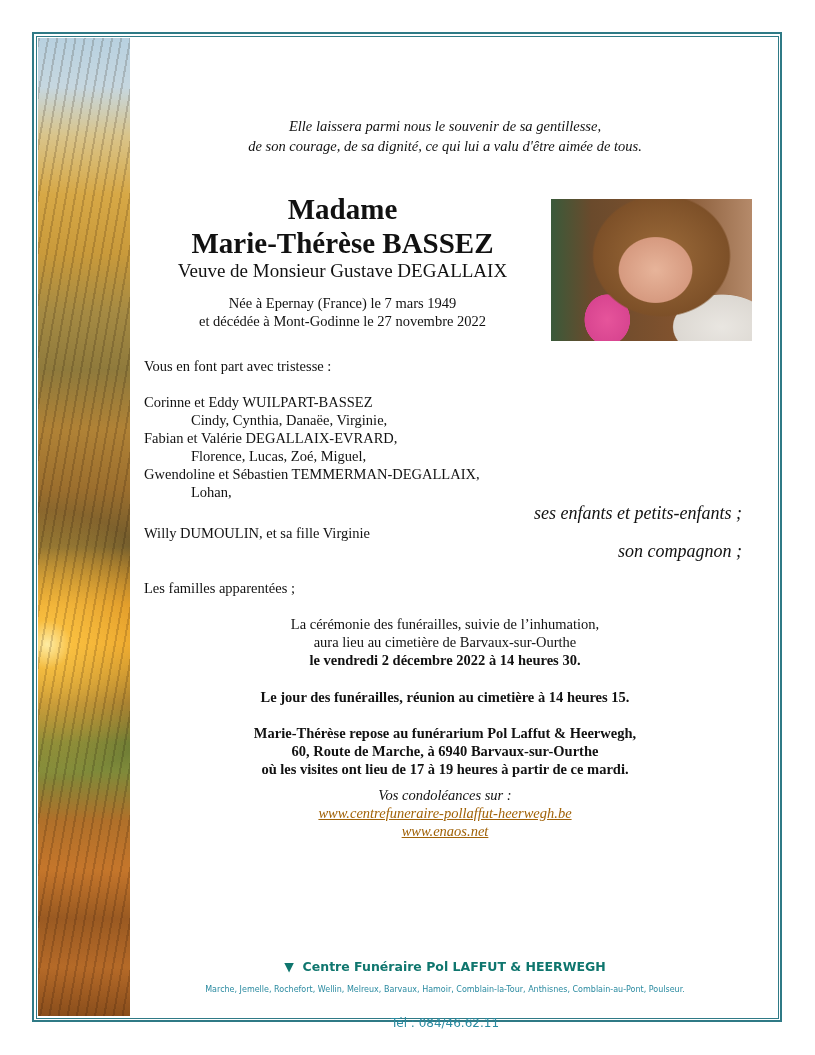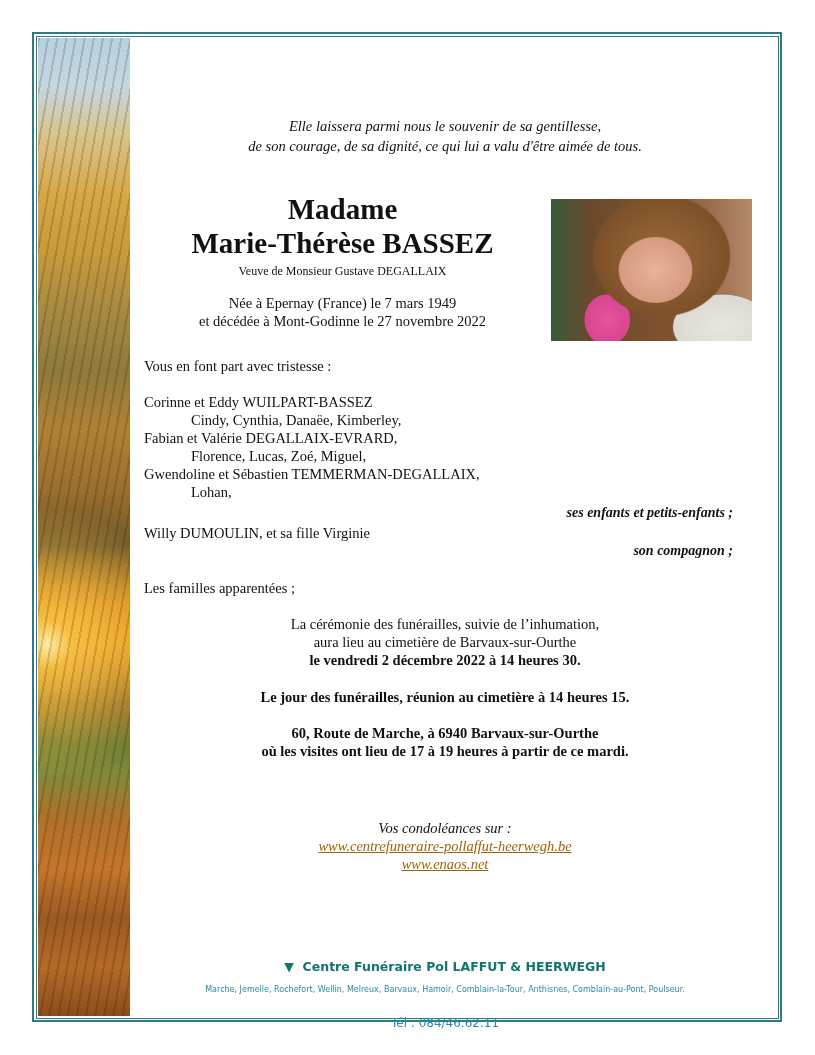--- a/index.html
+++ b/index.html
@@ -19,33 +19,33 @@
         #b0702a 80%, #c5762b 85%, #9a5a22 90%, #b56a28 95%, #8a4e1c 100%);
   }
   .sidebar::after { content:""; position:absolute; inset:0;
     background: repeating-linear-gradient(100deg, rgba(60,40,20,0.18) 0 2px, transparent 2px 9px);
     mix-blend-mode:multiply; }
   .quote { position:absolute; left:140px; width:610px; top:116px; text-align:center;
            font-style:italic; font-size:14.5px; line-height:20px; }
   .title-block { position:absolute; left:140px; width:405px; top:192px; text-align:center; }
   .madame { font-weight:bold; font-size:29px; line-height:34px;text-align:center; }
   .fullname { font-weight:bold; font-size:29px; line-height:34px; }
-  .widow { font-size:12px; line-height:22px; }
+  .widow { font-size:19px; line-height:22px; }
   .dates { margin-top:12px; font-size:14.5px; line-height:18px; }
   .photo { position:absolute; left:551px; top:199px; width:201px; height:142px;
     background:
       radial-gradient(ellipse 30% 38% at 52% 50%, #e7b49a 0, #d69a80 60%, transparent 62%),
       radial-gradient(ellipse 48% 60% at 55% 40%, #9c6b3a 0, #7d5028 70%, transparent 72%),
       radial-gradient(ellipse 14% 22% at 28% 85%, #e6549b 0, #d84590 80%, transparent 82%),
       radial-gradient(ellipse 30% 28% at 85% 90%, #e9e6e1 0, #dcd8d2 80%, transparent 82%),
       linear-gradient(90deg, #3a5a3a 0%, #6a4a2c 20%, #80522e 60%, #b58a6a 100%);
   }
   .text { position:absolute; left:144px; font-size:14.5px; line-height:18px; }
   .indent { padding-left:47px; }
-  .right-bi { position:absolute; right:82px; font-weight:bold; font-style:italic; font-size:14px; line-height:18px; text-align:right; }
+  .right-bi { position:absolute; right:73px; font-weight:normal; font-style:italic; font-size:18px; line-height:18px; text-align:right; }
   .center { position:absolute; left:140px; width:610px; text-align:center; font-size:14.5px; line-height:18px; }
   .b { font-weight:bold; }
   .links a { color:#a16207; text-decoration:underline; font-style:italic; }
   .footer-title { position:absolute; left:140px; width:610px; top:959px; text-align:center;
     font-family:"DejaVu Sans", sans-serif; font-weight:bold; font-size:12.5px; color:#0f766e; }
   .footer-towns { position:absolute; left:140px; width:610px; top:985px; text-align:center;
     font-family:"DejaVu Sans", sans-serif; font-size:8px; color:#2a8aa0; }
   .footer-tel { position:absolute; left:140px; width:610px; top:1004px; text-align:center;
     font-family:"DejaVu Sans", sans-serif; font-size:12px; color:#2a8aa0;margin-top:12px; }
 </style>
@@ -70,46 +70,47 @@
     <div>et décédée à Mont-Godinne le 27 novembre 2022</div>
   </div>
 </div>
 
 <div class="photo"></div>
 
 <div class="text" style="top:357px;">Vous en font part avec tristesse :</div>
 
 <div class="text" style="top:393px;">
   <div>Corinne et Eddy WUILPART-BASSEZ</div>
-  <div class="indent">Cindy, Cynthia, Danaëe, Kimberley,</div>
+  <div class="indent">Cindy, Cynthia, Danaëe, Virginie,</div>
   <div>Fabian et Valérie DEGALLAIX-EVRARD,</div>
   <div class="indent">Florence, Lucas, Zoé, Miguel,</div>
   <div>Gwendoline et Sébastien TEMMERMAN-DEGALLAIX,</div>
   <div class="indent">Lohan,</div>
 </div>
 
 <div class="right-bi" style="top:504px;">ses enfants et petits-enfants ;</div>
 <div class="text" style="top:524px;">Willy DUMOULIN, et sa fille Virginie</div>
 <div class="right-bi" style="top:542px;">son compagnon ;</div>
 <div class="text" style="top:579px;">Les familles apparentées ;</div>
 
 <div class="center" style="top:615px;">
   <div>La cérémonie des funérailles, suivie de l’inhumation,</div>
   <div>aura lieu au cimetière de Barvaux-sur-Ourthe</div>
   <div class="b">le vendredi 2 décembre 2022 à 14 heures 30.</div>
 </div>
 
 <div class="center b" style="top:688px;">Le jour des funérailles, réunion au cimetière à 14 heures 15.</div>
 
 <div class="center b" style="top:724px;">
+  <div>Marie-Thérèse repose au funérarium Pol Laffut &amp; Heerwegh,</div>
   <div>60, Route de Marche, à 6940 Barvaux-sur-Ourthe</div>
   <div>où les visites ont lieu de 17 à 19 heures à partir de ce mardi.</div>
 </div>
 
-<div class="center links" style="top:819px;">
+<div class="center links" style="top:786px;">
   <div style="font-style:italic;">Vos condoléances sur :</div>
   <div><a href="#">www.centrefuneraire-pollaffut-heerwegh.be</a></div>
   <div><a href="#">www.enaos.net</a></div>
 </div>
 
 <div class="footer-title">
   <span>▼</span>&nbsp;
   <span>Centre Funéraire Pol LAFFUT &amp; HEERWEGH</span>
 </div>
 <div class="footer-towns">Marche, Jemelle, Rochefort, Wellin, Melreux, Barvaux, Hamoir, Comblain-la-Tour, Anthisnes, Comblain-au-Pont, Poulseur.</div>

